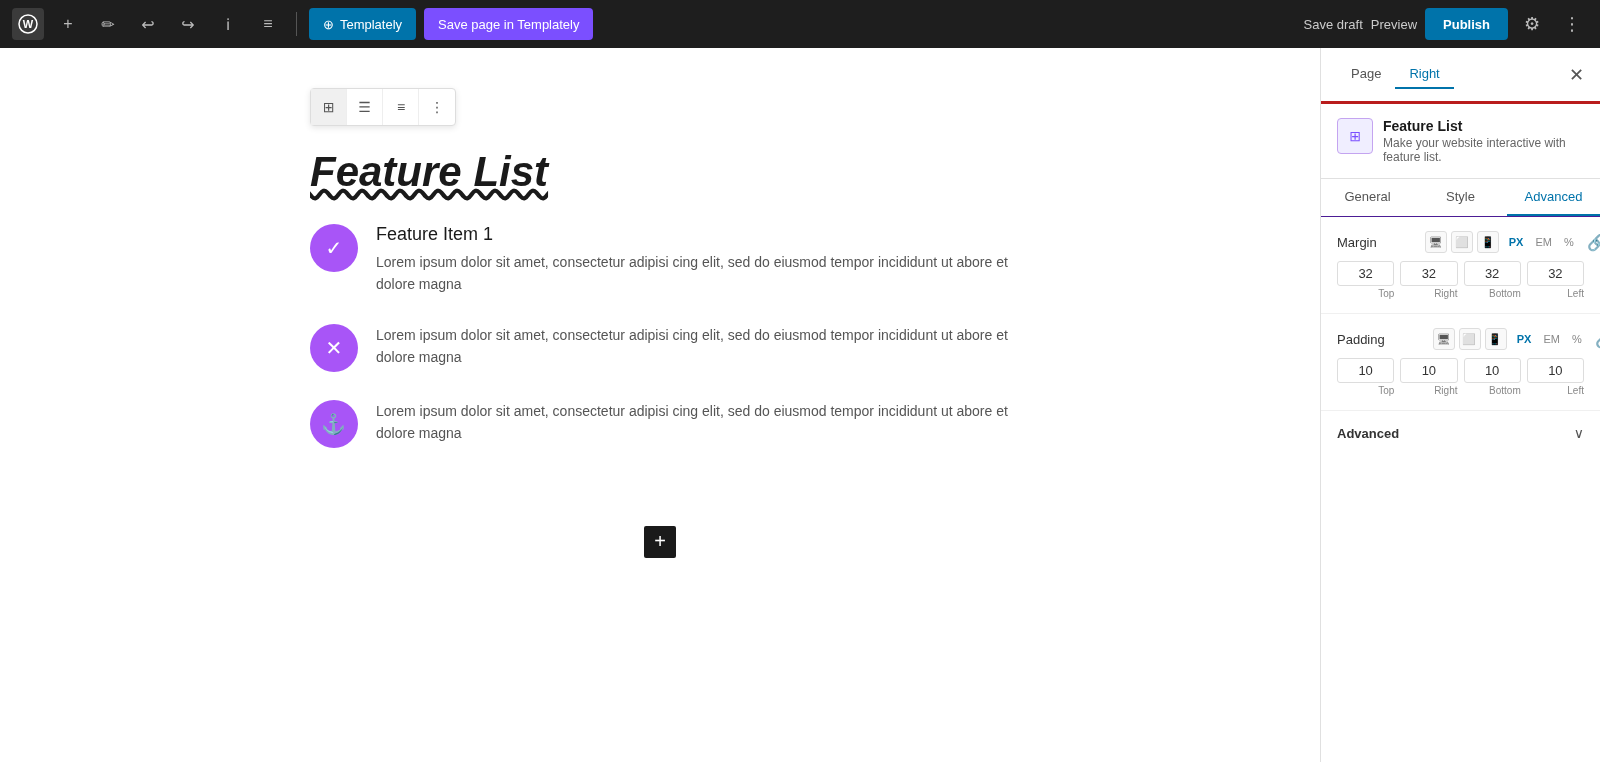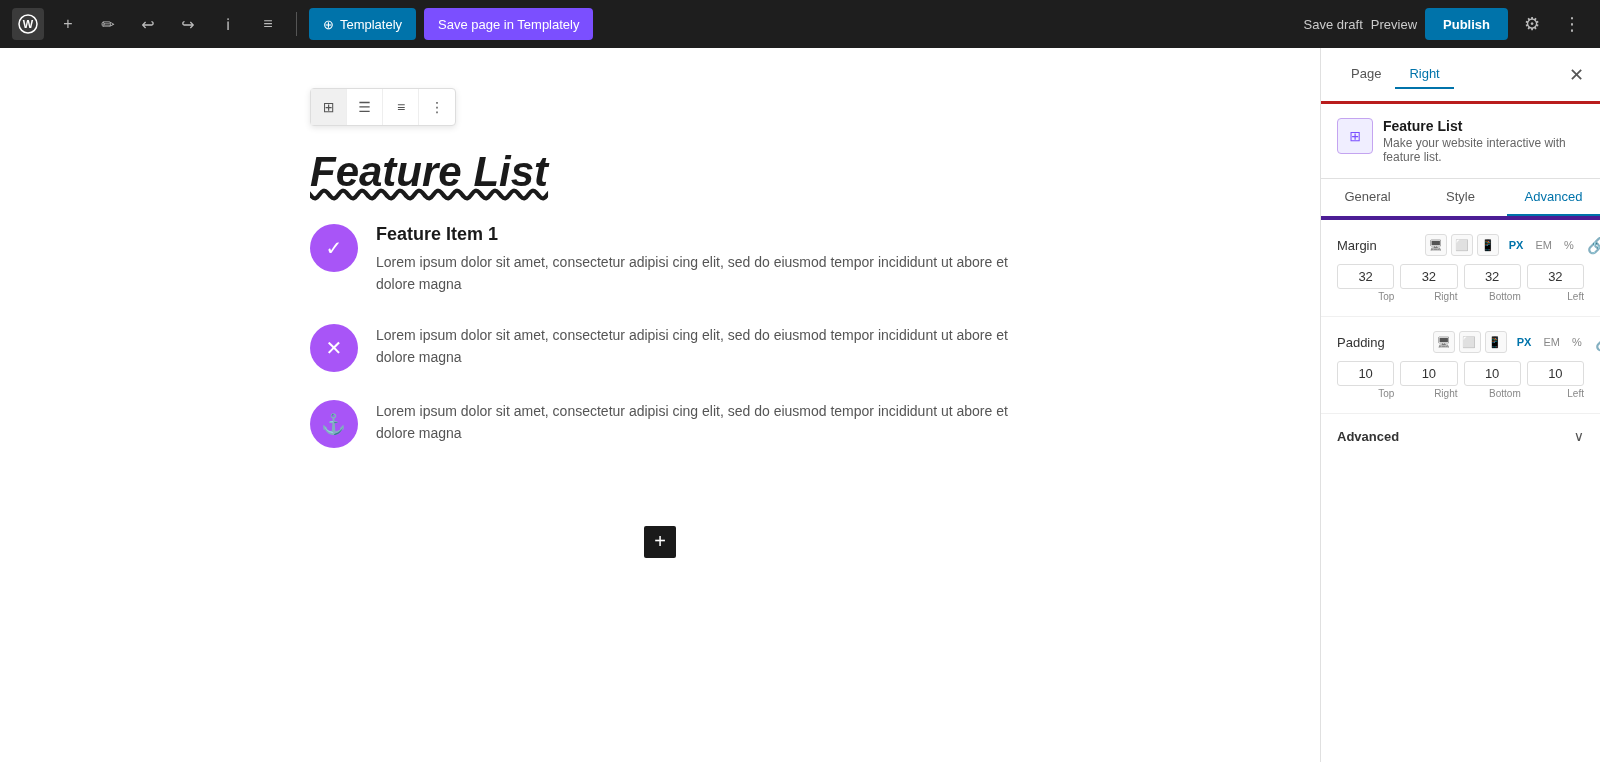--- a/index.html
+++ b/index.html
@@ -66,21 +66,21 @@
     }
     .feature-item { display: flex; align-items: flex-start; gap: 18px; margin-bottom: 28px; }
     .feature-icon {
       width: 48px; height: 48px; border-radius: 50%; display: flex; align-items: center;
       justify-content: center; color: #fff; font-size: 20px; flex-shrink: 0;
     }
     .feature-icon-check { background: #a855f7; }
     .feature-icon-x { background: #a855f7; }
     .feature-icon-anchor { background: #a855f7; }
     .feature-item-content {}
-    .feature-item-title { font-size: 18px; font-weight: 700; color: #1a1a1a; margin-bottom: 6px; }
+    .feature-item-title { font-size: 18px; font-weight: 400; color: #1a1a1a; margin-bottom: 6px; }
     .feature-item-desc { font-size: 14px; color: #555; line-height: 1.6; }
 
     
     .add-block-btn {
       width: 32px; height: 32px; background: #1a1a1a; color: #fff; border: none;
       cursor: pointer; font-size: 20px; display: flex; align-items: center; justify-content: center;
       margin: 20px auto 0; border-radius: 2px;
     }
 
     
@@ -104,21 +104,21 @@
     .block-info { padding: 14px 16px; border-bottom: 1px solid #e0e0e0; display: flex; align-items: flex-start; gap: 10px; }
     .block-info-icon {
       width: 36px; height: 36px; background: #f0eeff; border: 1px solid #c4a4f0; border-radius: 4px;
       display: flex; align-items: center; justify-content: center; flex-shrink: 0; color: #7b4fff; font-size: 14px;
     }
     .block-info-text {}
     .block-info-title { font-size: 14px; font-weight: 600; color: #1a1a1a; }
     .block-info-desc { font-size: 12px; color: #666; margin-top: 2px; }
 
     
-    .panel-tabs { display: flex; border-bottom: 4px solid #4c1d95; }
+    .panel-tabs { display: flex; border-bottom: 1px solid #4c1d95; }
     .panel-tab {
       flex: 1; padding: 10px 0; text-align: center; font-size: 13px; cursor: pointer;
       border: none; background: transparent; color: #555; border-bottom: 2px solid transparent;
     }
     .panel-tab.active { color: #0073aa; border-bottom-color: #0073aa; }
 
     
     .spacing-section { padding: 14px 16px; border-bottom: 1px solid #f0f0f0; }
     .spacing-row { display: flex; align-items: center; justify-content: space-between; margin-bottom: 8px; gap: 48px; }
     .spacing-label { font-size: 13px; color: #333; font-weight: 500; }

